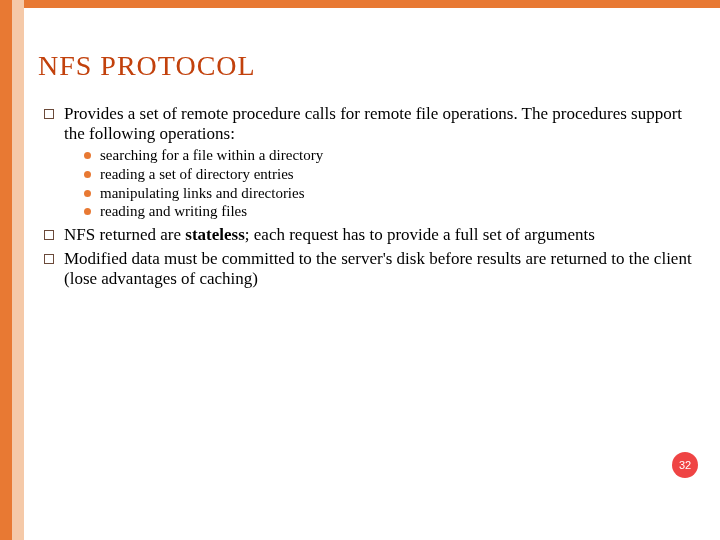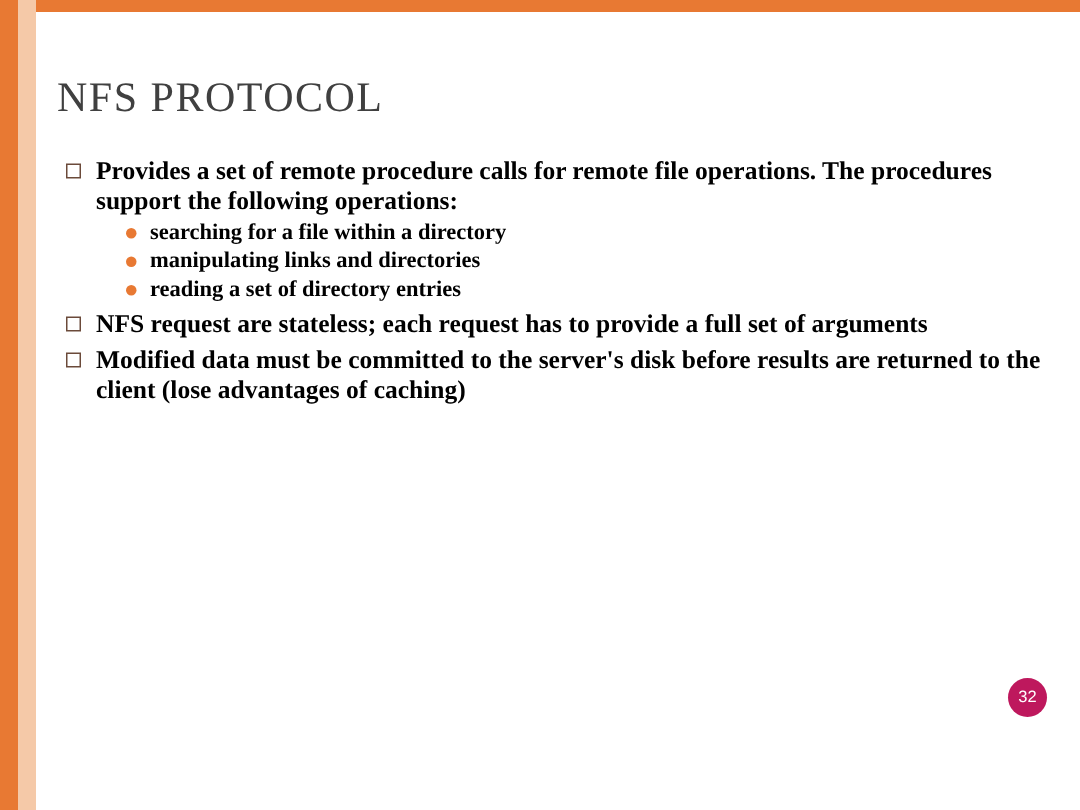--- a/index.html
+++ b/index.html
@@ -30,30 +30,29 @@
     background: #f5c9a8;
   }
   .content {
     position: absolute;
     left: 38px;
     right: 20px;
     top: 50px;
   }
   .title {
     font-size: 28px;
-    color: #404040;
+    color: #c2410c;
     font-weight: normal;
     letter-spacing: 1px;
     margin-bottom: 22px;
     font-family: Georgia, serif;
   }
   ul.outer {
     list-style: none;
     padding-left: 4px;
-    font-weight: bold;
   }
   ul.outer > li {
     position: relative;
     padding-left: 22px;
     font-size: 17px;
     line-height: 1.18;
     color: #000;
     margin-bottom: 4px;
   }
   ul.outer > li::before {
@@ -92,21 +91,21 @@
     display: block;
     padding-left: 14px;
   }
   .page-num {
     position: absolute;
     right: 22px;
     bottom: 62px;
     width: 26px;
     height: 26px;
     border-radius: 50%;
-    background: #be185d;
+    background: #ef4444;
     color: #fff;
     font-size: 11px;
     display: flex;
     align-items: center;
     justify-content: center;
     font-family: Arial, sans-serif;
   }
 </style>
 </head>
 <body>
@@ -117,27 +116,28 @@
 
 <div class="content">
   <h1 class="title">NFS PROTOCOL</h1>
 
   <ul class="outer">
 
     <li>
       <span>Provides a set of remote procedure calls for remote file operations.  The procedures support the following operations:</span>
       <ul class="inner">
         <li><span>searching for a file within a directory</span></li>
+        <li><span>reading a set of directory entries</span></li>
         <li><span>manipulating links and directories</span></li>
-        <li><span>reading a set of directory entries</span></li>
+        <li><span>reading and writing files</span></li>
       </ul>
     </li>
 
     <li>
-      <span>NFS request are </span><b>stateless</b><span>; each request has to provide a full set of arguments</span>
+      <span>NFS returned are </span><b>stateless</b><span>; each request has to provide a full set of arguments</span>
     </li>
 
     <li>
       <span>Modified data must be committed to the server's disk before results are returned to the client (lose advantages of caching)</span>
     </li>
 
 
   </ul>
 </div>
 

